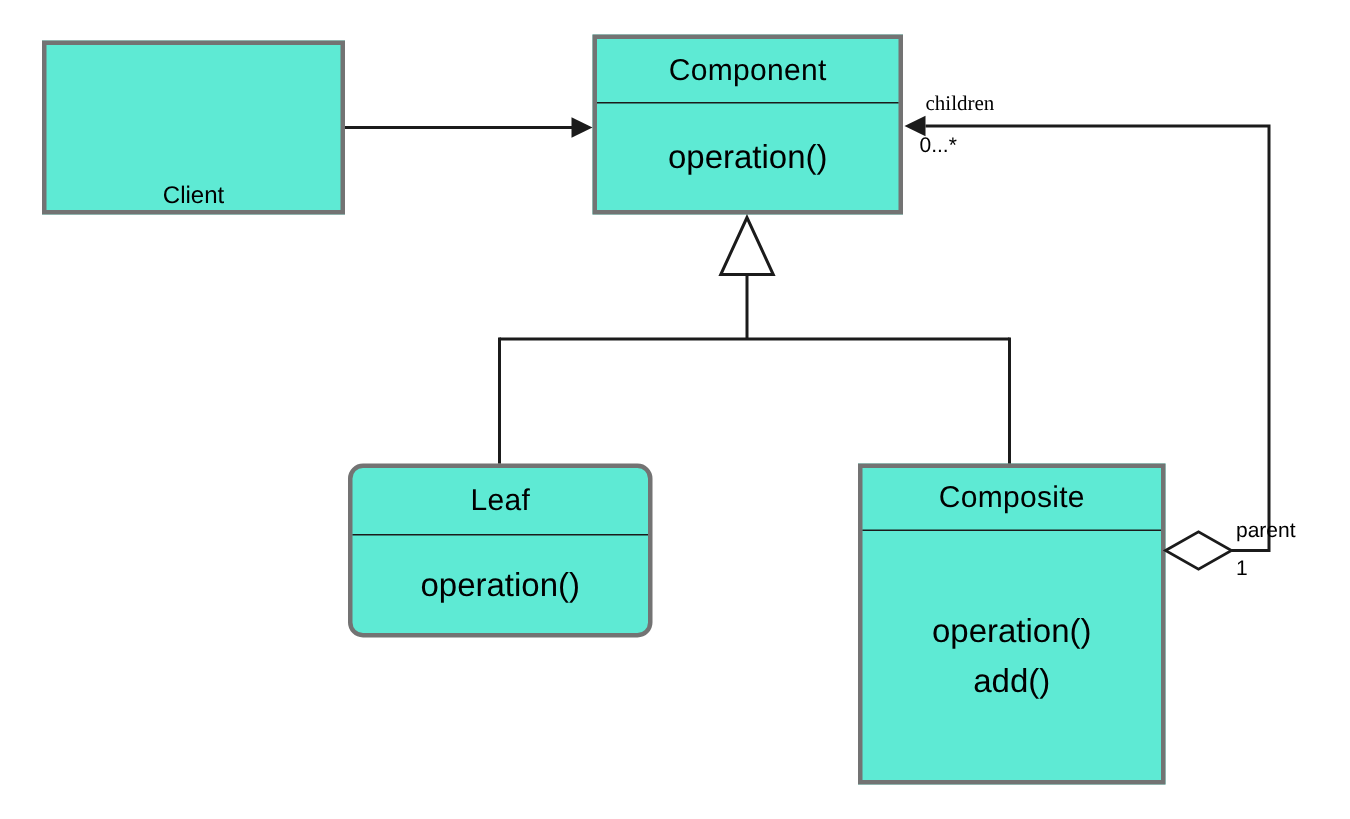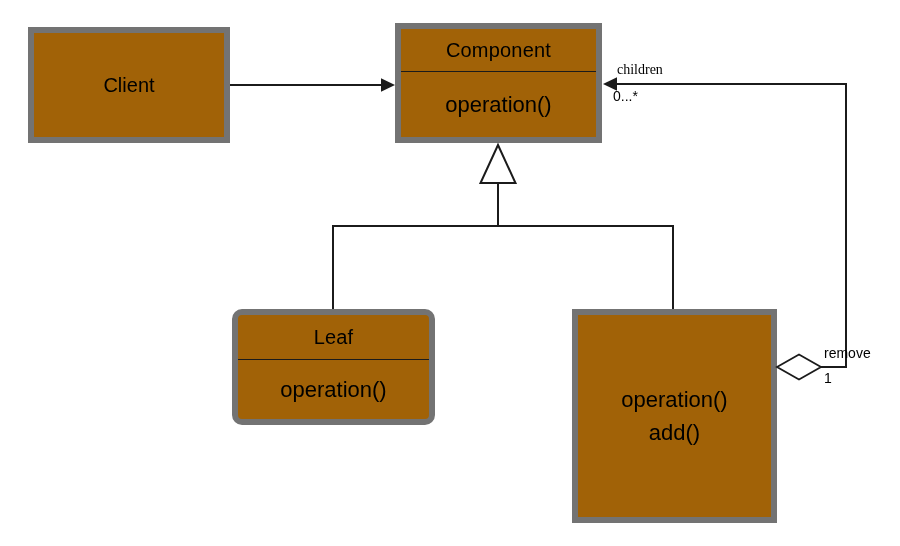--- a/index.html
+++ b/index.html
@@ -12,22 +12,22 @@
     width: 900px;
     height: 546px;
     background: #ffffff;
     font-family: "Liberation Sans", sans-serif;
     color: #000000;
     overflow: hidden;
   }
   .uml-box {
     position: absolute;
     box-sizing: border-box;
-    background: #a16207;
-    border: 6px solid #737373;
+    background: #5eead4;
+    border: 3px solid #737373;
     display: flex;
     flex-direction: column;
     z-index: 2;
   }
   .uml-title {
     display: flex;
     align-items: center;
     justify-content: center;
     font-size: 20px;
     font-weight: 400;
@@ -39,25 +39,25 @@
   .uml-body {
     flex: 1;
     display: flex;
     flex-direction: column;
     align-items: center;
     justify-content: center;
     font-size: 22px;
     line-height: 33px;
   }
   .single-compartment {
-    align-items: center;
+    align-items: flex-end;
     justify-content: center;
     display: flex;
     flex-direction: row;
-    font-size: 20px;
+    font-size: 16px;
   }
   
   #box-client    { left: 28px;  top: 27px;  width: 202px; height: 116px; }
   #box-component { left: 395px; top: 23px;  width: 207px; height: 120px; }
   #box-component .uml-title { height: 42px; }
   #box-leaf      { left: 232px; top: 309px; width: 203px; height: 116px; border-radius: 10px; }
   #box-leaf .uml-title { height: 44px; }
   #box-composite { left: 572px; top: 309px; width: 205px; height: 214px; }
   #box-composite .uml-title { height: 41px; }
 
@@ -99,20 +99,21 @@
   </div>
 
   <div class="uml-box" id="box-leaf">
     <div class="uml-title with-divider">Leaf</div>
     <div class="uml-body">
       <span>operation()</span>
     </div>
   </div>
 
   <div class="uml-box" id="box-composite">
+    <div class="uml-title with-divider">Composite</div>
     <div class="uml-body">
       <span>operation()</span>
       <span>add()</span>
     </div>
   </div>
 
   <svg id="connector-layer" viewBox="0 0 900 546" xmlns="http://www.w3.org/2000/svg">
 
     <g>
       <line x1="230" y1="85" x2="383" y2="85" stroke="#1b1b1b" stroke-width="2"></line>
@@ -129,16 +130,16 @@
 
     <g>
       <polygon points="603,84 617,77.2 617,90.8" fill="#1b1b1b"></polygon>
       <polyline points="617,84 846,84 846,367 821,367" fill="none" stroke="#1b1b1b" stroke-width="2"></polyline>
       <polygon points="777,367 799,354.5 821,367 799,379.5" fill="#ffffff" stroke="#1b1b1b" stroke-width="1.8"></polygon>
     </g>
   </svg>
 
   <span class="edge-label" id="label-children">children</span>
   <span class="edge-label" id="label-children-mult">0...*</span>
-  <span class="edge-label" id="label-parent">remove</span>
+  <span class="edge-label" id="label-parent">parent</span>
   <span class="edge-label" id="label-parent-mult">1</span>
 
 </div>
 
 </body></html>

